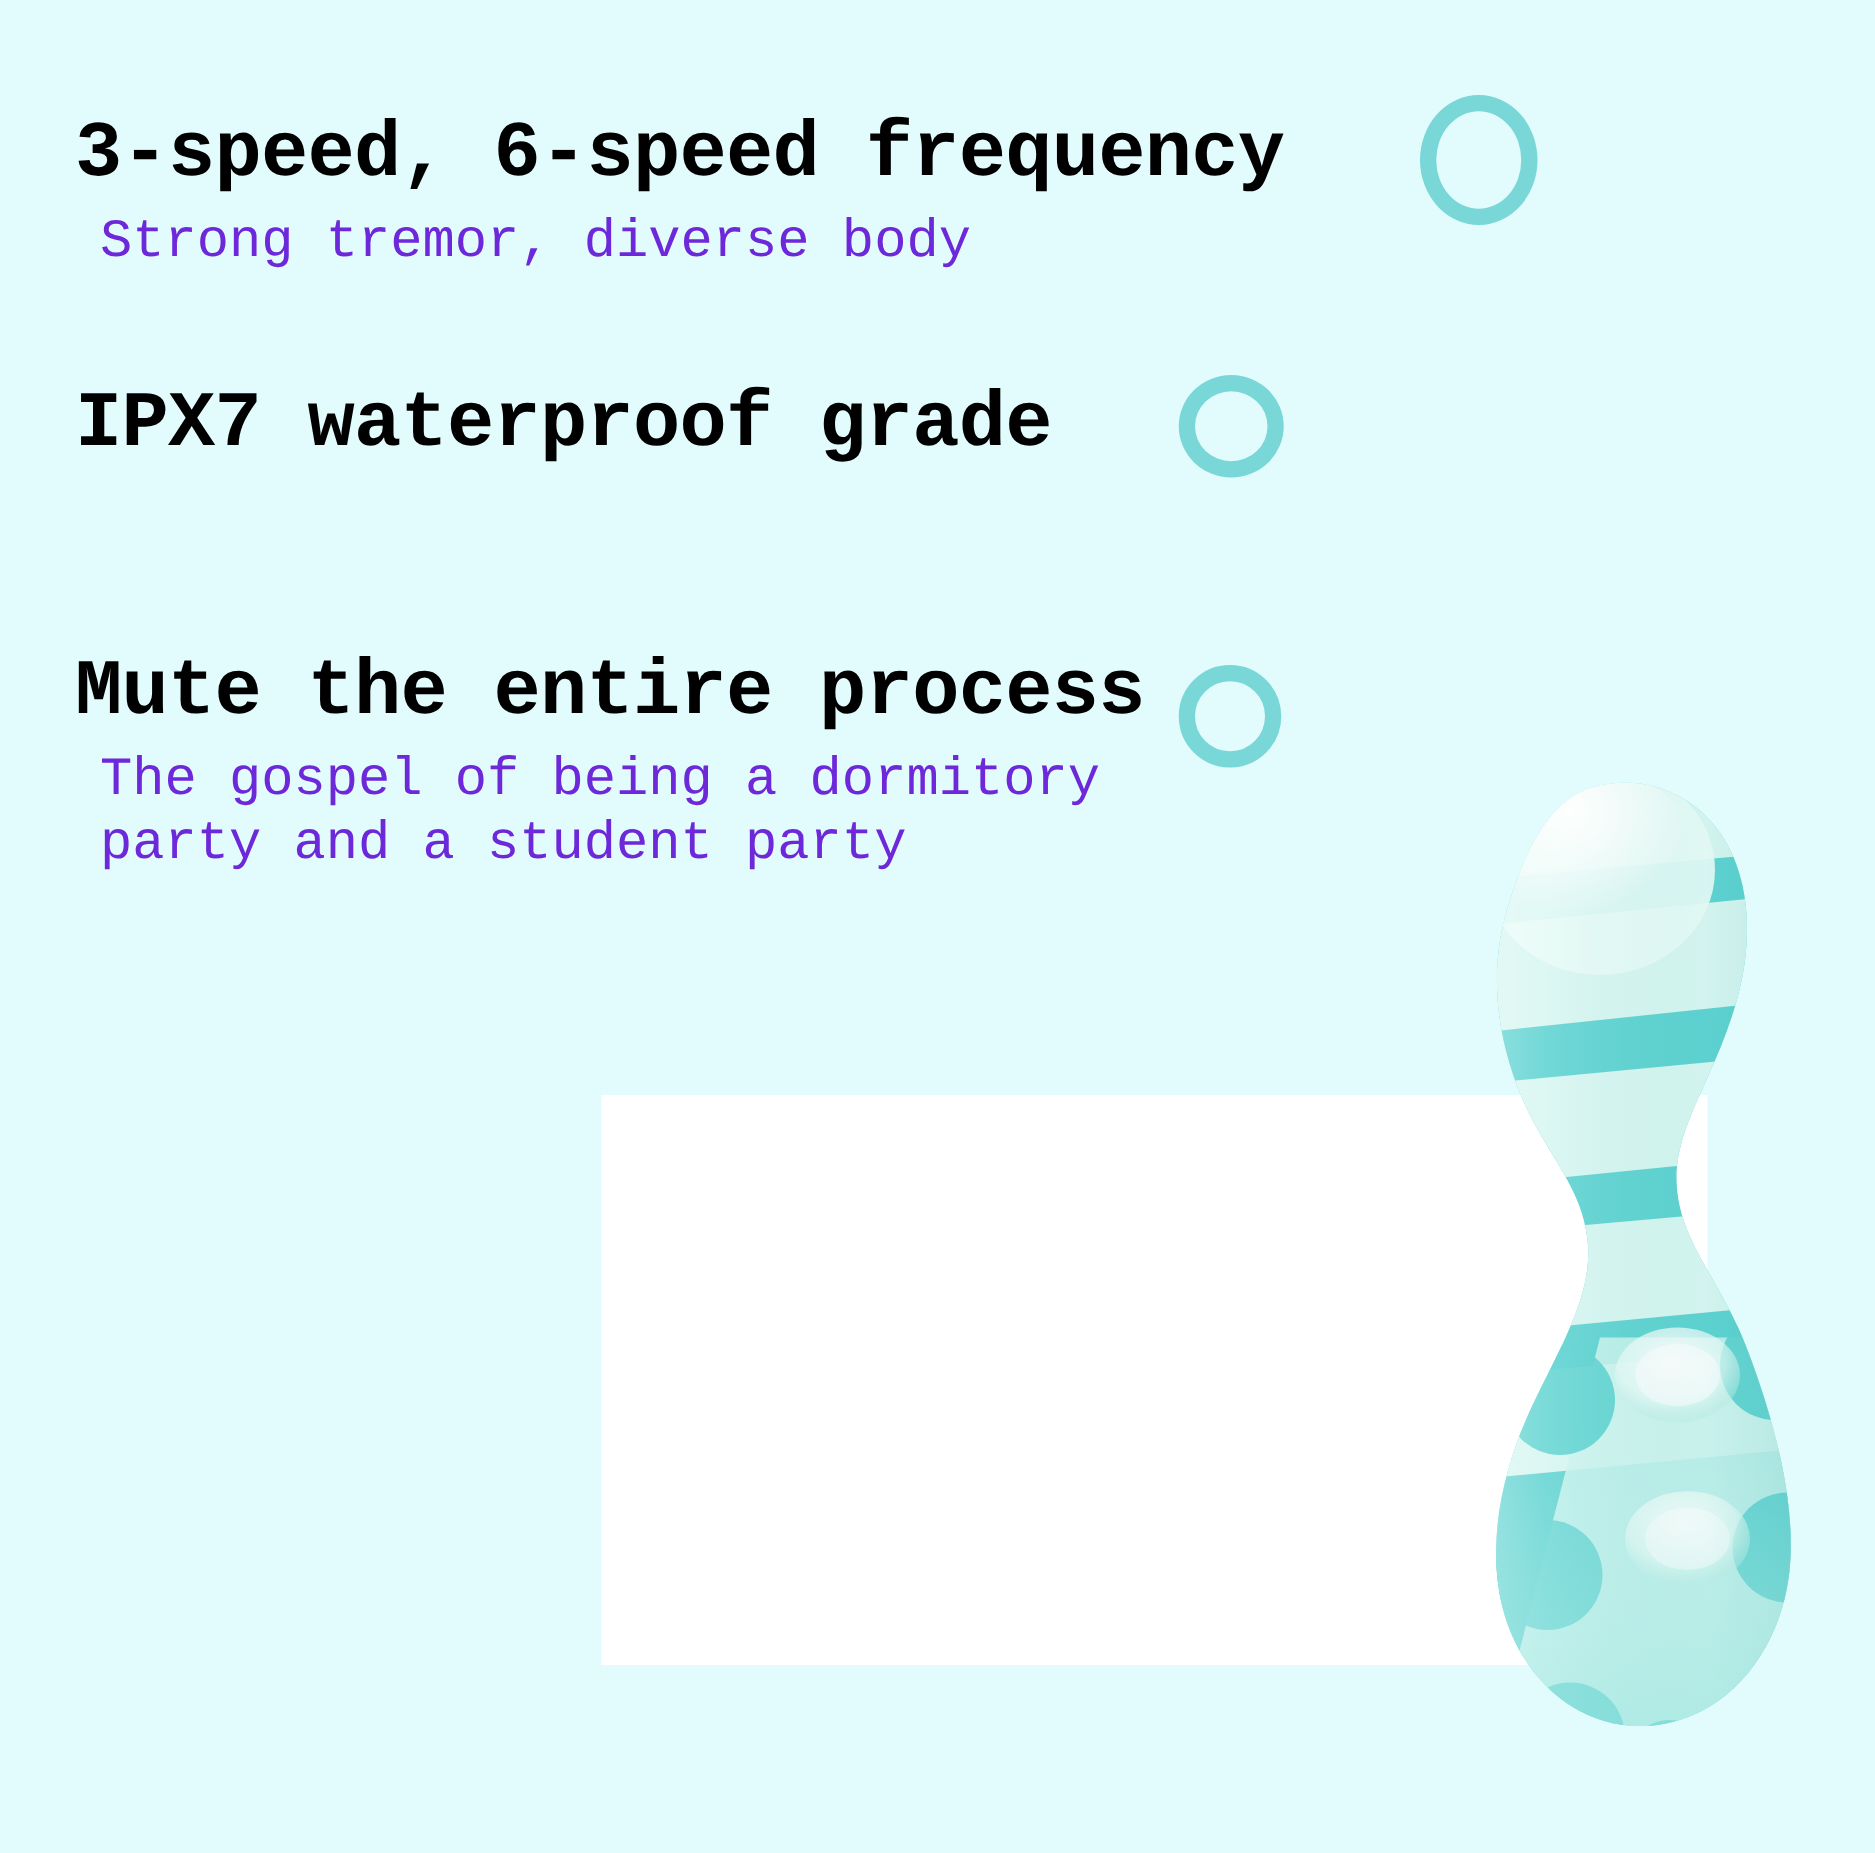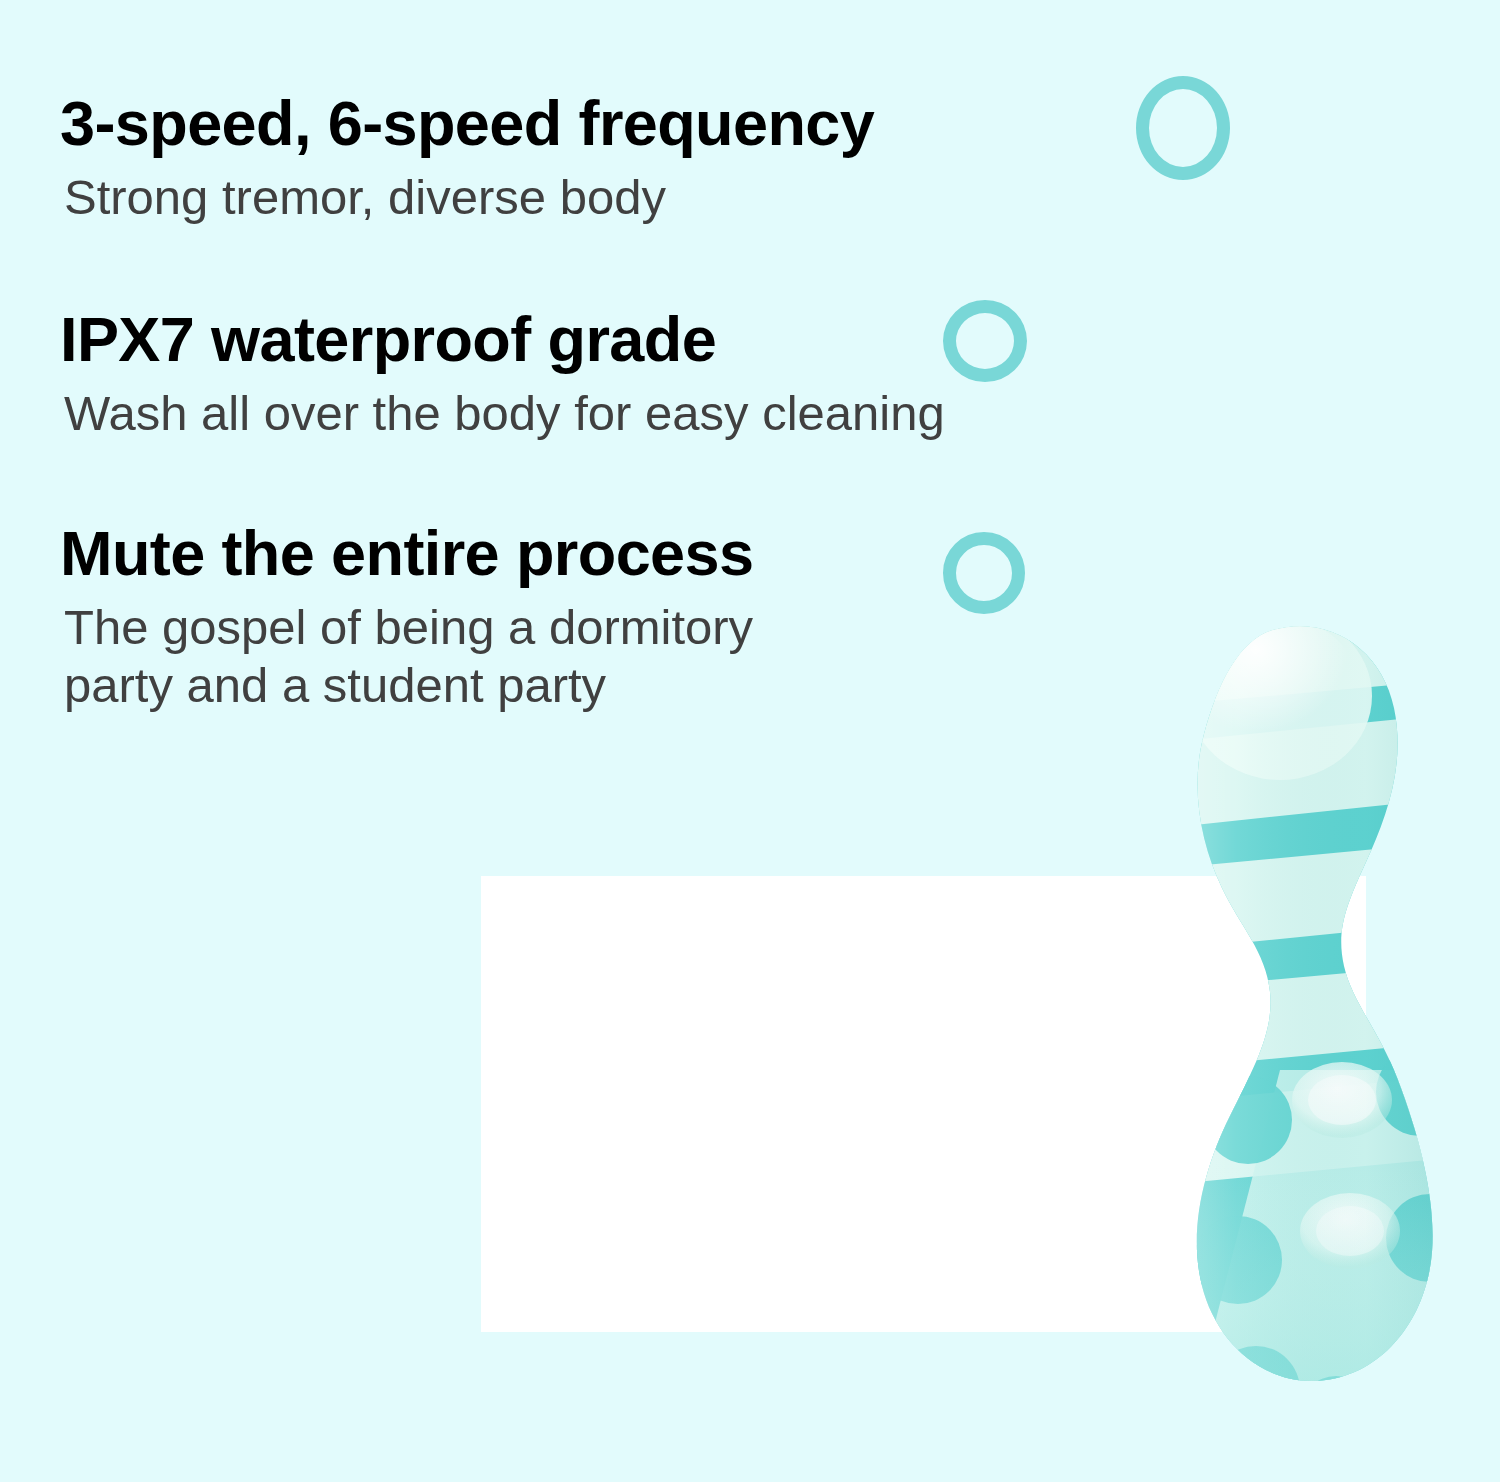--- a/index.html
+++ b/index.html
@@ -14,20 +14,21 @@
     overflow: hidden;
     position: relative;
   }
 
   #page {
     position: relative;
     width: 1500px;
     height: 1482px;
     background: #e2fbfc;
     overflow: hidden;
+    font-family: Liberation Mono, monospace;
   }
 
   
   .white-card {
     position: absolute;
     left: 481px;
     top: 876px;
     width: 885px;
     height: 456px;
     background: #ffffff;
@@ -45,25 +46,25 @@
   .feature-title {
     font-size: 63px;
     font-weight: bold;
     color: #000000;
     letter-spacing: -0.6px;
     line-height: 1.0;
     margin: 0;
     white-space: nowrap;
   }
   .feature-sub {
-    font-size: 49px;
+    font-size: 43px;
     font-weight: 400;
-    color: #404040;
+    color: #6d28d9;
     line-height: 1.18;
-    margin: 14px 0 0 4px;
+    margin: 14px 0 0 20px;
     white-space: pre-line;
   }
 
   
   .ring {
     position: absolute;
     border-radius: 50%;
     border: 13px solid #79d7d7;
     box-sizing: border-box;
   }
@@ -89,21 +90,20 @@
 
   <div class="white-card"></div>
 
   <div class="feature feature-1">
     <div class="feature-title">3-speed, 6-speed frequency</div>
     <div class="feature-sub">Strong tremor, diverse body</div>
   </div>
 
   <div class="feature feature-2">
     <div class="feature-title">IPX7 waterproof grade</div>
-    <div class="feature-sub">Wash all over the body for easy cleaning</div>
   </div>
 
   <div class="feature feature-3">
     <div class="feature-title">Mute the entire process</div>
     <div class="feature-sub">The gospel of being a dormitory
 party and a student party</div>
   </div>
 
   <div class="ring ring-1"></div>
   <div class="ring ring-2"></div>

